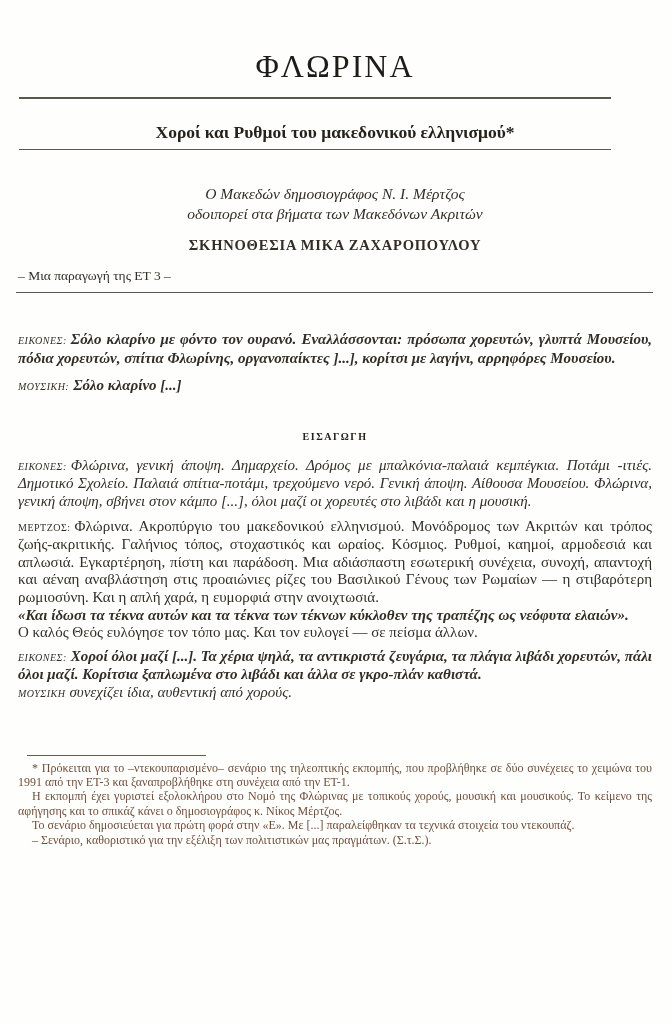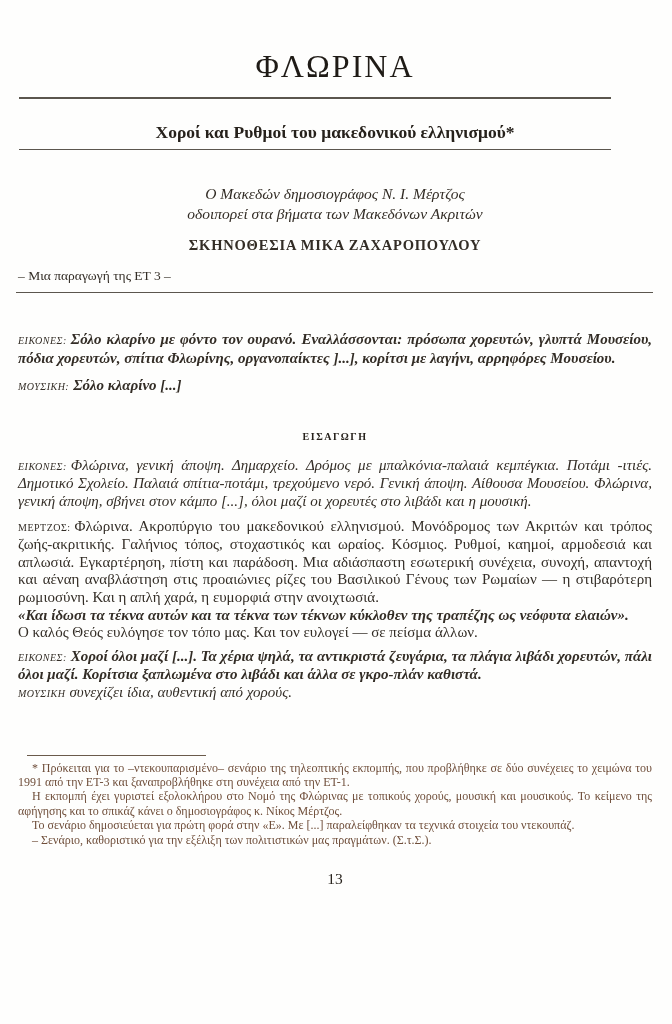--- a/index.html
+++ b/index.html
@@ -108,15 +108,14 @@
   <p class="body-par scene"><span class="label">ΜΟΥΣΙΚΗ</span><span>συνεχίζει ίδια, αυθεντική από χορούς.</span></p>
 
   <hr class="footnote-rule">
   <div class="footnote">
     <p>* Πρόκειται για το –ντεκουπαρισμένο– σενάριο της τηλεοπτικής εκπομπής, που προβλήθηκε σε δύο συνέχειες το χειμώνα του 1991 από την ΕΤ-3 και ξαναπροβλήθηκε στη συνέχεια από την ΕΤ-1.</p>
     <p>Η εκπομπή έχει γυριστεί εξολοκλήρου στο Νομό της Φλώρινας με τοπικούς χορούς, μουσική και μουσικούς. Το κείμενο της αφήγησης και το σπικάζ κάνει ο δημοσιογράφος κ. Νίκος Μέρτζος.</p>
     <p>Το σενάριο δημοσιεύεται για πρώτη φορά στην «Ε». Με [...] παραλείφθηκαν τα τεχνικά στοιχεία του ντεκουπάζ.</p>
     <p>– Σενάριο, καθοριστικό για την εξέλιξη των πολιτιστικών μας πραγμάτων. (Σ.τ.Σ.).</p>
   </div>
 
-  <div class="page-number">13</div>
 
 </div>
 
 </body></html>

